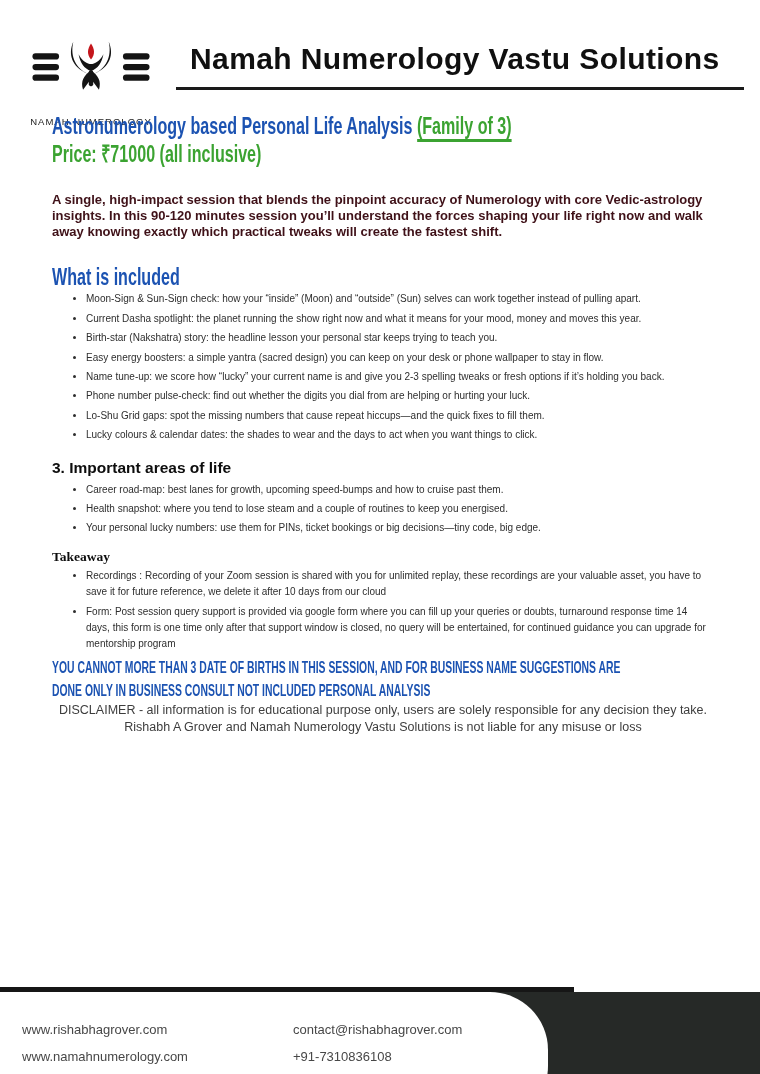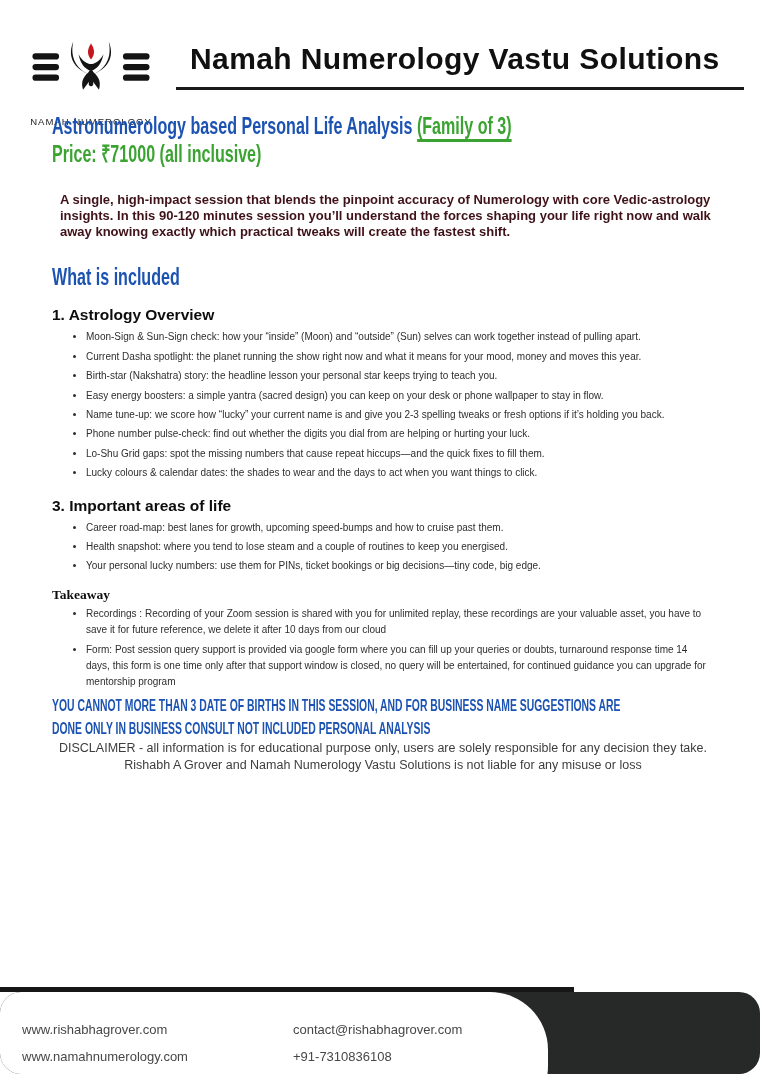--- a/index.html
+++ b/index.html
@@ -16,35 +16,35 @@
     letter-spacing:0.4px;white-space:nowrap;
   }
   .brand-underline{position:absolute;left:176px;top:87px;width:568px;height:3px;background:#1a1a1a;}
   
   .content{position:absolute;left:52px;top:112px;width:662px;}
   .condensed{transform:scaleX(0.67);transform-origin:0 0;white-space:nowrap;font-weight:bold;}
   .offer-heading{font-size:24px;line-height:28px;color:var(--accent-blue);}
   .offer-heading .hl{color:var(--accent-green);border-bottom:3px solid var(--accent-green);padding-bottom:0px;}
   .price{color:var(--accent-green);}
   .intro{
-    margin:24px 8px 0;width:672px;font-size:13px;font-weight:bold;line-height:15.8px;
+    margin:24px 0 0;width:672px;font-size:13px;font-weight:bold;line-height:15.8px;
     color:var(--intro-maroon);
   }
   .what-heading{margin-top:24px;font-size:24px;line-height:28px;color:var(--accent-blue);}
   .sec-title{margin:15px 0 5px;font-size:15.5px;font-weight:bold;color:#0d0d0d;}
   .sec-title.small{font-size:13.5px;margin:12px 0 3px;font-family:Liberation Serif, serif;}
   ul{margin:0;padding:0 0 0 34px;}
   li{font-size:10px;line-height:16.4px;color:#2e2e2e;margin:0 0 3px;}
   
   .notice{margin-top:2px;font-size:16.5px;line-height:23px;color:var(--accent-blue);width:1060px;}
   .notice .condensed-line{transform:scaleX(0.63);transform-origin:0 0;white-space:nowrap;font-weight:bold;}
   .disclaimer{width:662px;text-align:center;font-size:12.5px;line-height:17.5px;color:#3d3d3d;}
   
   .footer-topbar{position:absolute;left:0;top:987px;width:574px;height:5px;background:#161616;z-index:3;}
-  .footer{position:absolute;left:0;top:992px;width:760px;height:82px;background:var(--footer-charcoal);overflow:hidden;border-radius:21px;}
+  .footer{position:absolute;left:0;top:992px;width:760px;height:82px;background:var(--footer-charcoal);overflow:hidden;}
   .footer-white{position:absolute;left:0;top:0;width:548px;height:132px;background:#ffffff;border-radius:0 58px 58px 0;}
   .fcol{position:absolute;top:24px;font-size:13px;line-height:27px;color:#474747;}
   .fcol.c1{left:22px;}
   .fcol.c2{left:293px;}
 </style>
 </head>
 <body>
 
 <div class="page">
 
@@ -74,21 +74,20 @@
 
     <div class="condensed offer-heading">
       <div><span>Astronumerology based Personal Life Analysis</span> <span class="hl">(Family of 3)</span></div>
       <div class="price">Price: ₹71000 (all inclusive)</div>
     </div>
 
     <p class="intro">A single, high-impact session that blends the pinpoint accuracy of Numerology with core Vedic-astrology insights. In this 90-120 minutes session you’ll understand the forces shaping your life right now and walk away knowing exactly which practical tweaks will create the fastest shift.</p>
 
     <div class="condensed what-heading">What is included</div>
 
-    <div class="sec-title">1. Astrology Overview</div>
     <ul>
       <li>Moon-Sign &amp; Sun-Sign check: how your “inside” (Moon) and “outside” (Sun) selves can work together instead of pulling apart.</li>
       <li>Current Dasha spotlight: the planet running the show right now and what it means for your mood, money and moves this year.</li>
       <li>Birth-star (Nakshatra) story: the headline lesson your personal star keeps trying to teach you.</li>
       <li>Easy energy boosters: a simple yantra (sacred design) you can keep on your desk or phone wallpaper to stay in flow.</li>
     </ul>
 
     <ul>
       <li>Name tune-up: we score how “lucky” your current name is and give you 2-3 spelling tweaks or fresh options if it’s holding you back.</li>
       <li>Phone number pulse-check: find out whether the digits you dial from are helping or hurting your luck.</li>

